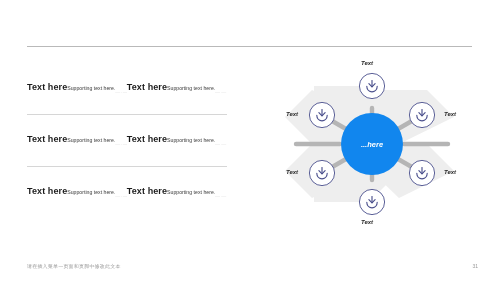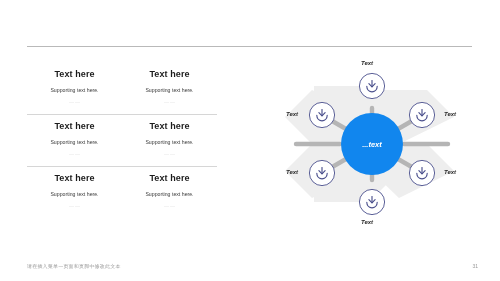--- a/index.html
+++ b/index.html
@@ -36,21 +36,21 @@
     left: 27px;
     top: 62px;
     width: 190px;
     display: grid;
     grid-template-columns: 1fr 1fr;
     grid-auto-rows: 52px;
   }
   .grid-cell {
     position: relative;
     display: flex;
-    flex-direction: column;
+    flex-direction: row;
     align-items: center;
     justify-content: flex-start;
     padding-top: 8px;
     box-sizing: border-box;
     text-align: right;
   }
   .grid-cell.rowsep::before {
     content: "";
     position: absolute;
     left: 0;
@@ -258,21 +258,21 @@
           <use href="#node-icon-glyph" x="70" y="125"></use>
         </g>
         <g>
           <circle cx="70" cy="67" r="12.6" fill="#ffffff" stroke="#4a4f8c" stroke-width="0.9"></circle>
           <use href="#node-icon-glyph" x="70" y="67"></use>
         </g>
       </g>
     </svg>
 
     <div class="hub-label">
-      <div class="hub-text">...text</div>
+      <div class="hub-text">...here</div>
 
       <div class="node-label" style="left:109px; top:12px;">Text</div>
       <div class="node-label" style="left:192px; top:63px;">Text</div>
       <div class="node-label" style="left:192px; top:121px;">Text</div>
       <div class="node-label" style="left:109px; top:171px;">Text</div>
       <div class="node-label" style="left:34px; top:121px;">Text</div>
       <div class="node-label" style="left:34px; top:63px;">Text</div>
     </div>
   </div>
 

